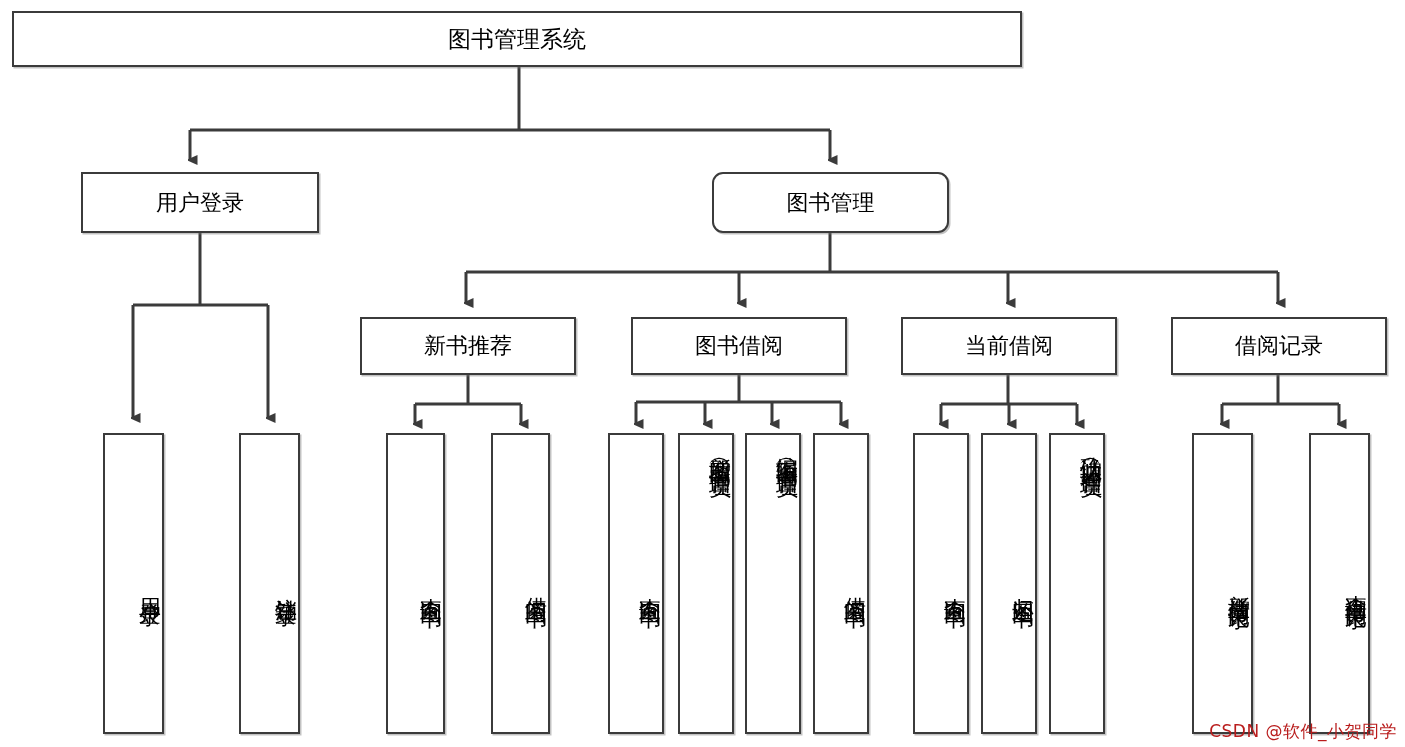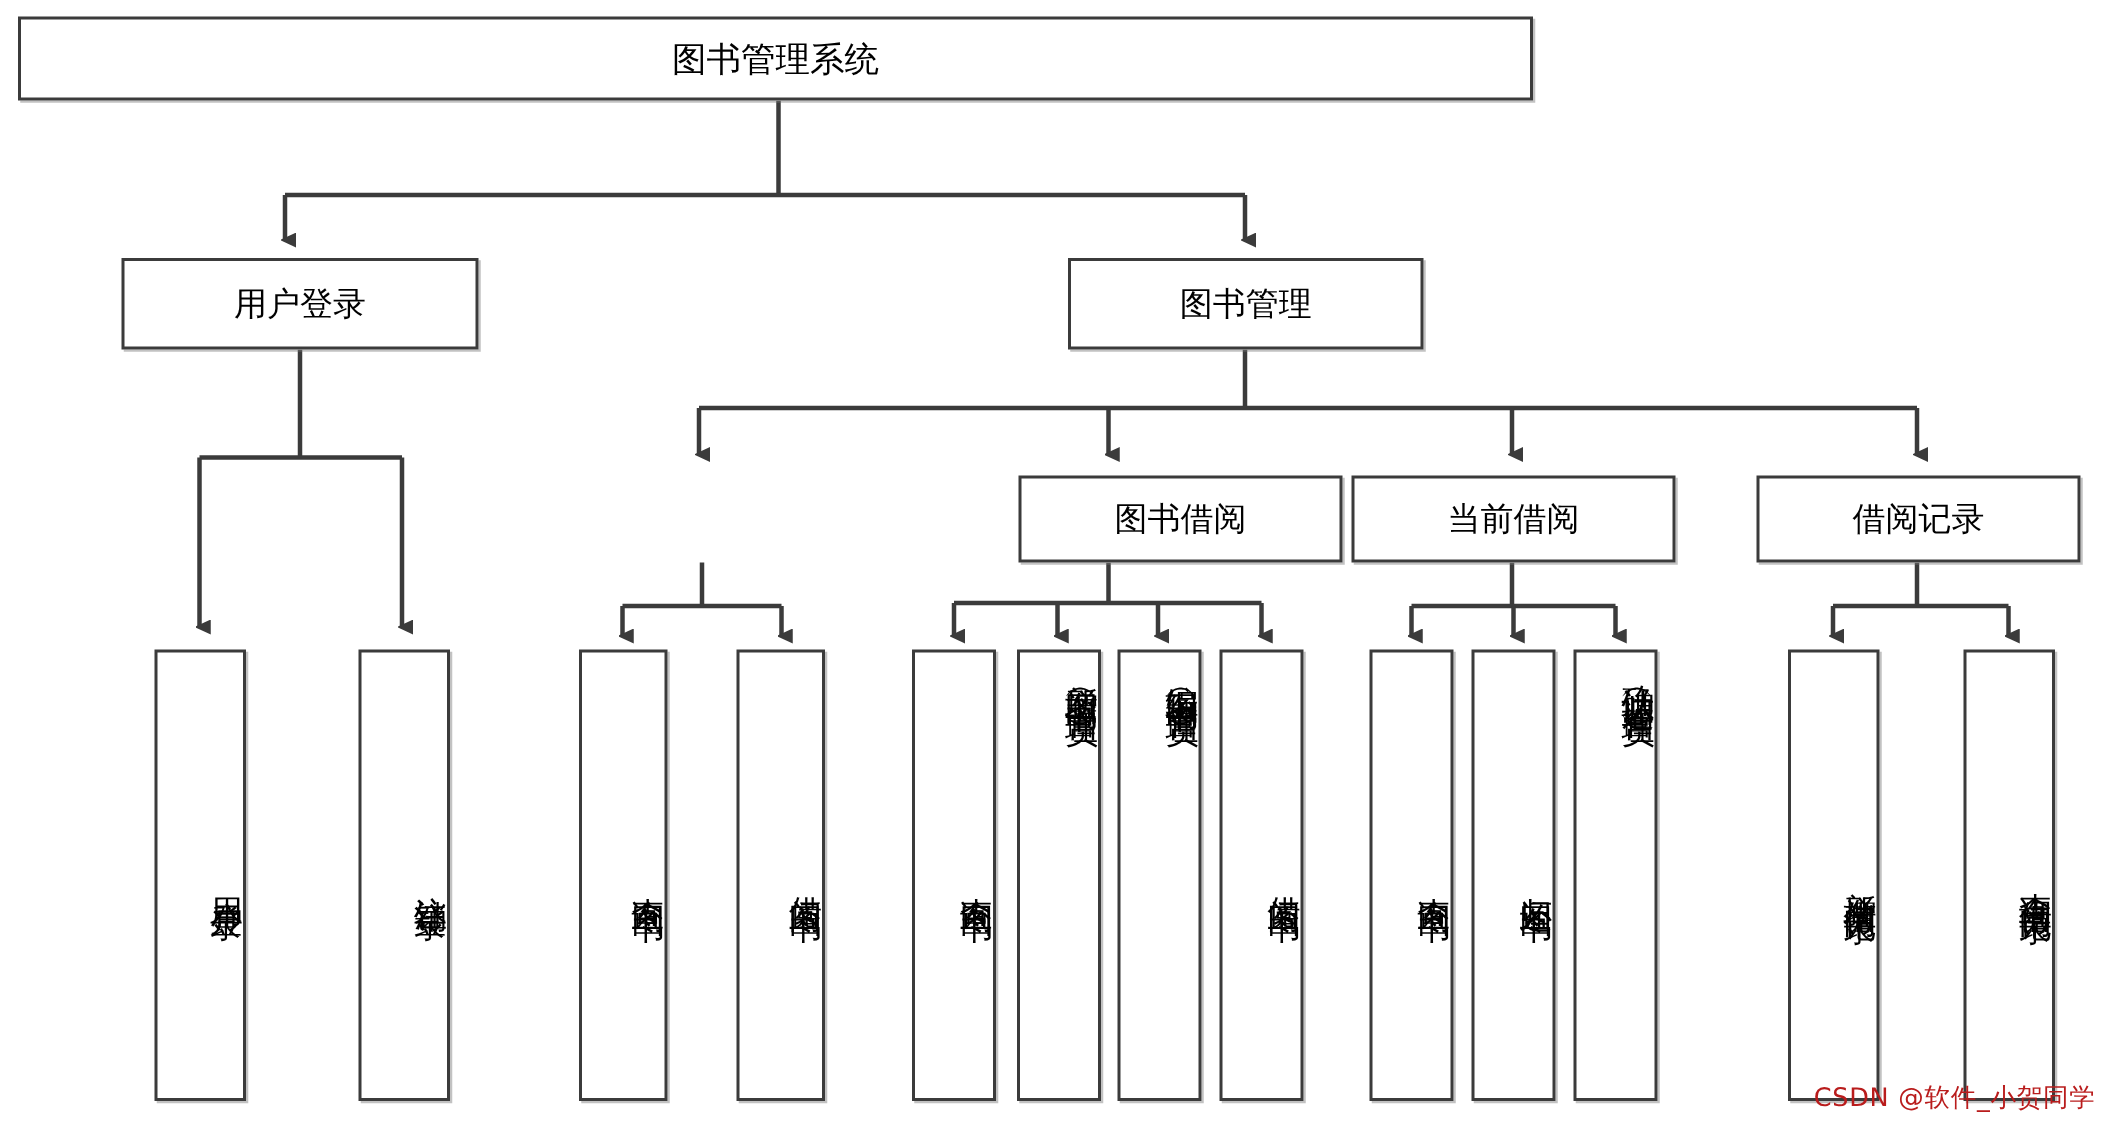--- a/index.html
+++ b/index.html
@@ -117,24 +117,25 @@
       <path d="M1222,404 L1339,404"></path>
       <path d="M1222,404 L1222,424" marker-end="url(#arrow)"></path>
       <path d="M1339,404 L1339,424" marker-end="url(#arrow)"></path>
     </g>
   </svg>
 
   <div class="node root" style="left:12px; top:11px; width:1010px; height:56px;">图书管理系统</div>
 
   <div class="node level2" style="left:81px; top:172px; width:238px; height:61px;">用户登录</div>
 
-  <div class="node level2" style="left:712px; top:172px; width:237px; height:61px;">图书管理</div>
+  <div class="node level2" style="left:712px; top:172px; width:237px; height:61px;border-radius:11px;">图书管理</div>
 
+  <div class="node level2" style="left:360px; top:317px; width:216px; height:58px;">新书推荐</div>
 
-  <div class="node level2" style="left:631px; top:317px; width:216px; height:58px;margin-left:48px;">图书借阅</div>
+  <div class="node level2" style="left:631px; top:317px; width:216px; height:58px;">图书借阅</div>
 
   <div class="node level2" style="left:901px; top:317px; width:216px; height:58px;">当前借阅</div>
 
   <div class="node level2" style="left:1171px; top:317px; width:216px; height:58px;">借阅记录</div>
 
   <div class="node leaf" style="left:103px; top:433px; width:61px; height:301px;">用户登录</div>
 
   <div class="node leaf" style="left:239px; top:433px; width:61px; height:301px;">注销登录</div>
 
   <div class="node leaf" style="left:386px; top:433px; width:59px; height:301px;">查询图书</div>

